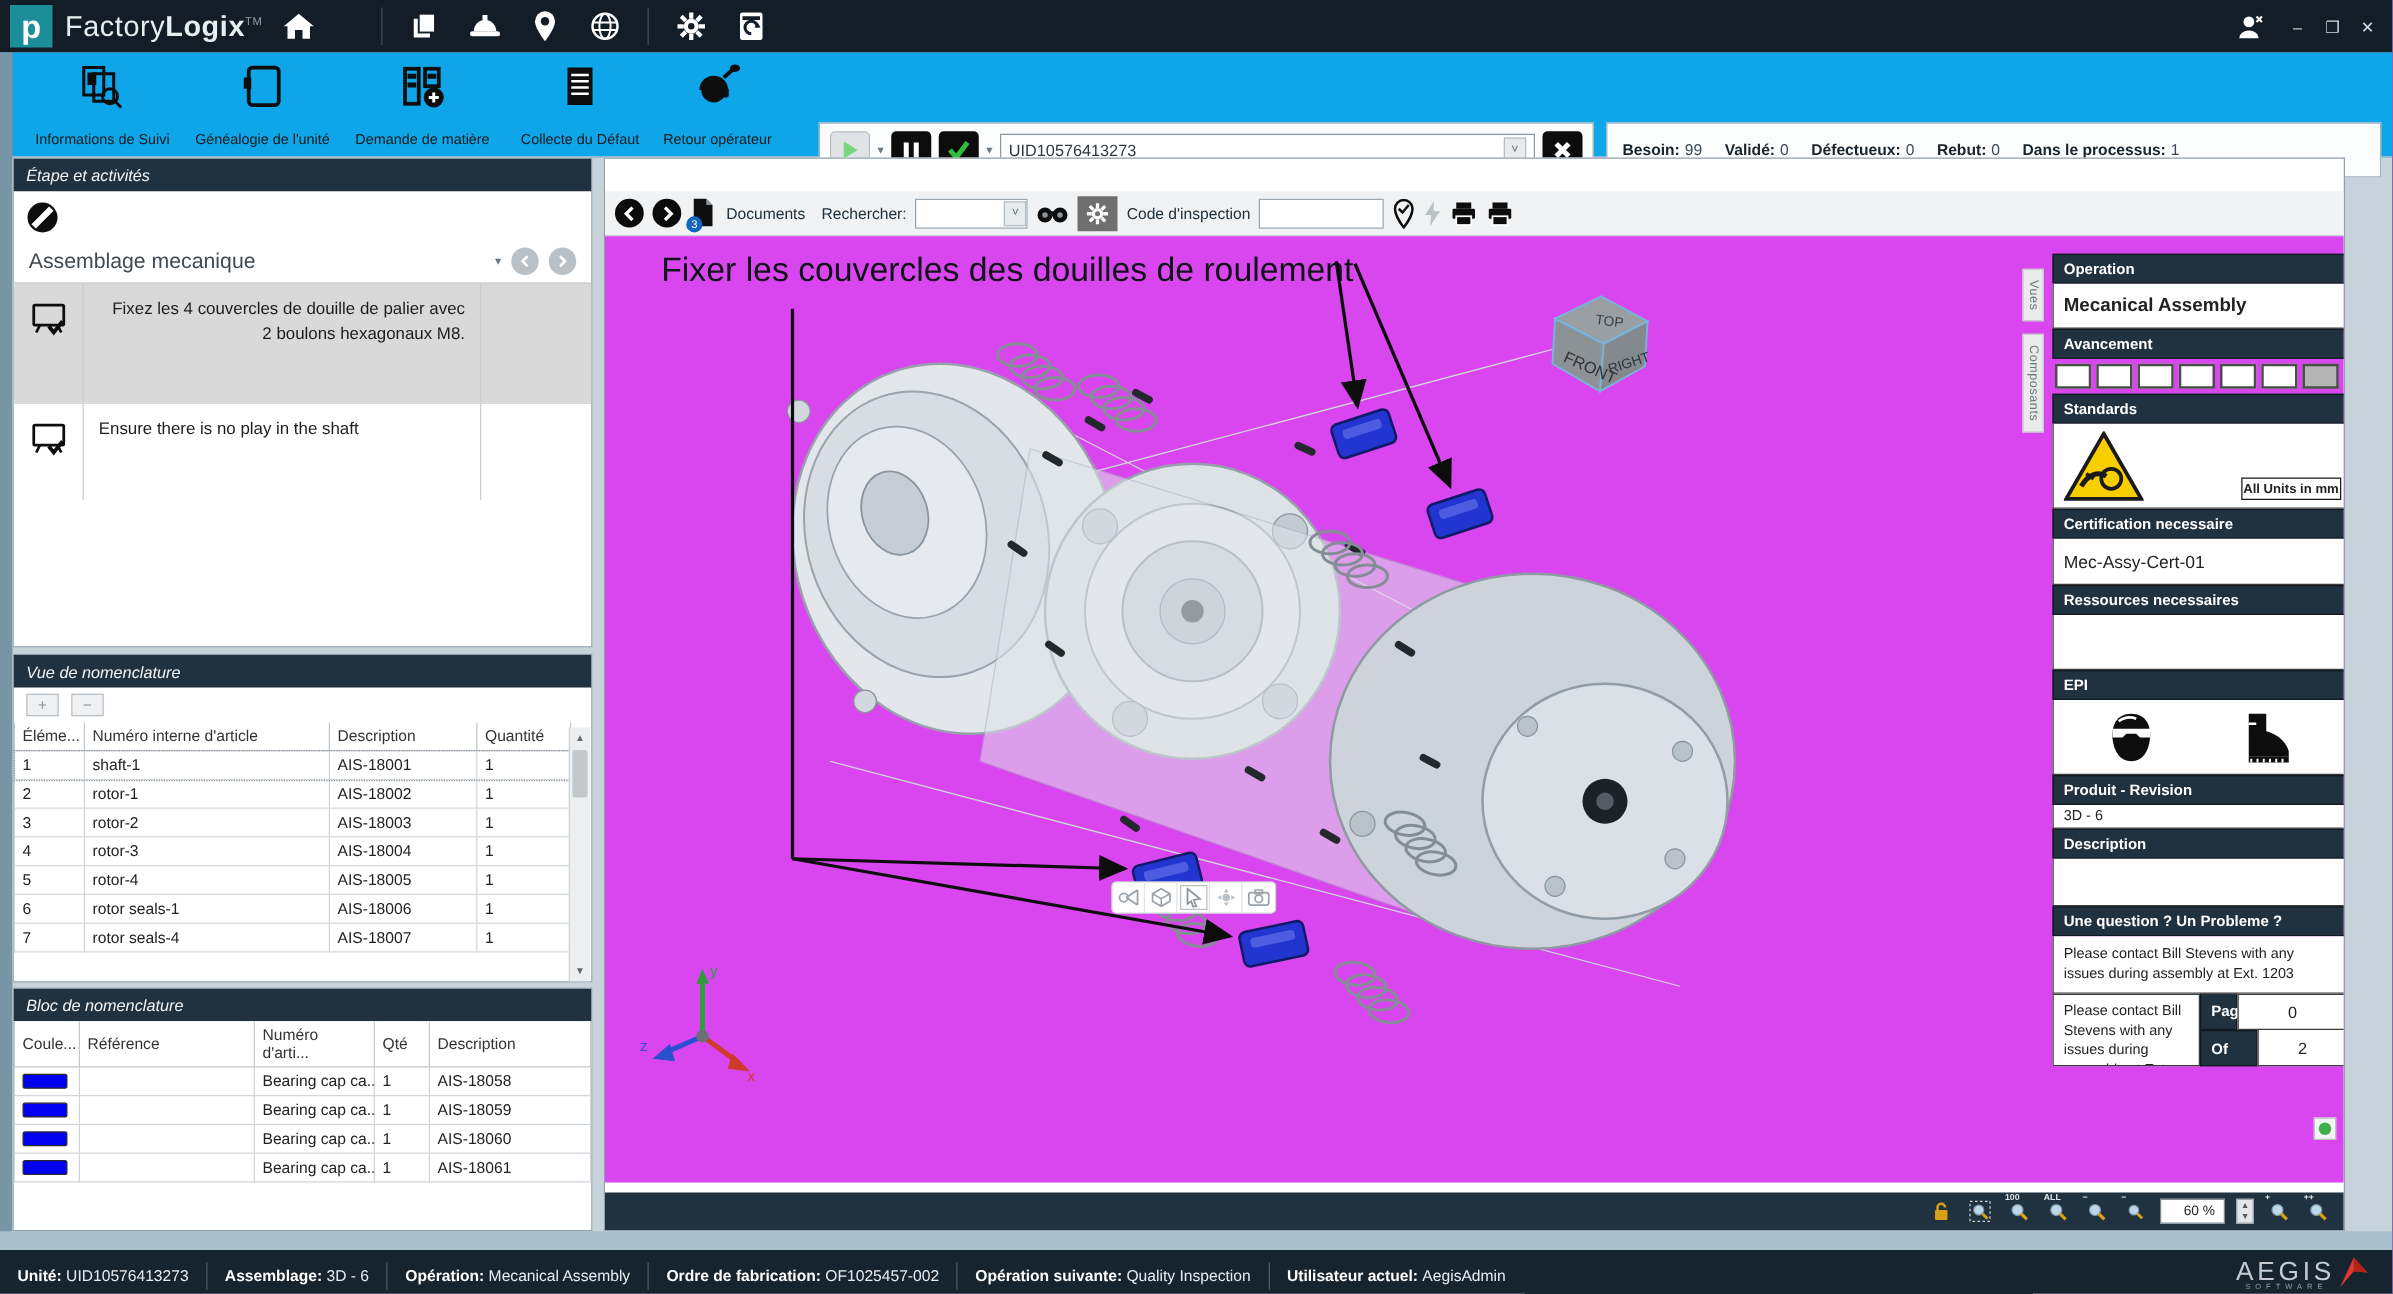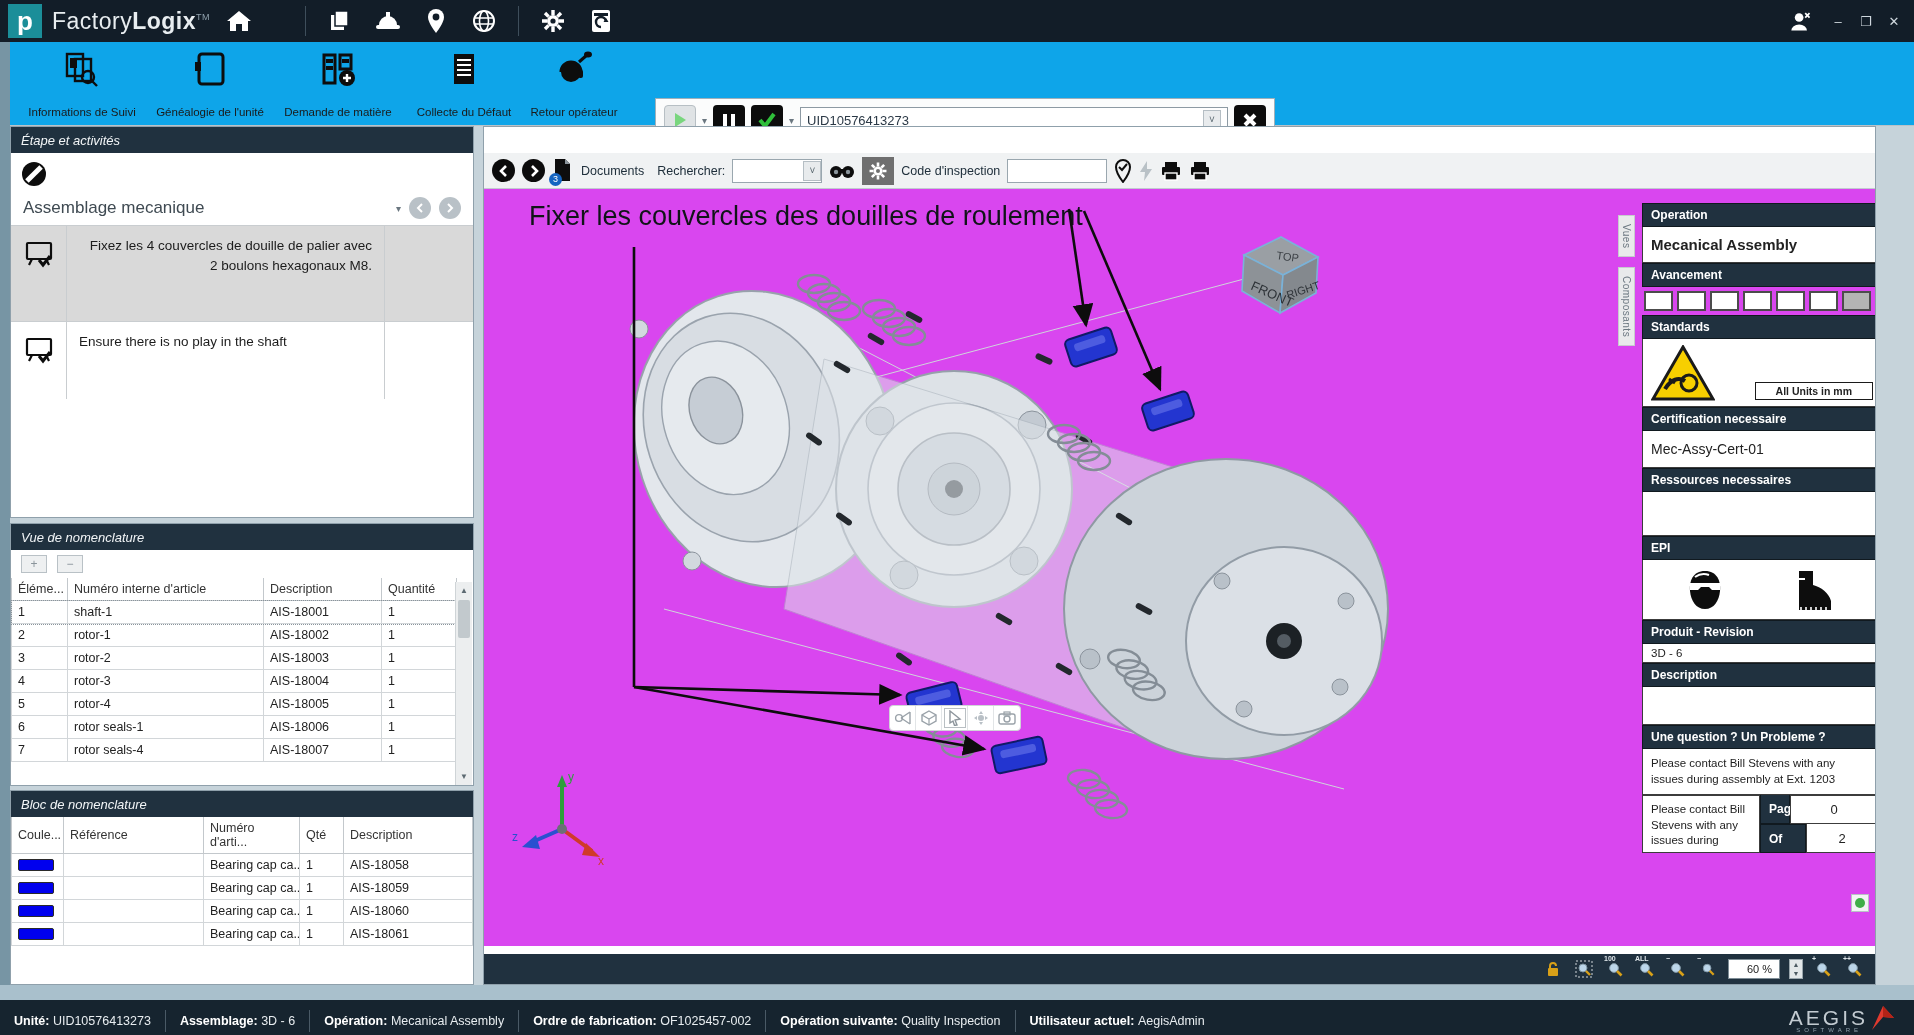--- a/index.html
+++ b/index.html
@@ -251,20 +251,27 @@
         <input value="UID10576413273" style="">
         <div class="ddbtn">˅</div>
       </div>
       <div class="sqbtn dark">
         <svg width="16" height="16" viewBox="0 0 16 16">
             <path d="M3 3 L13 13 M13 3 L3 13" stroke="#fff" stroke-width="4"></path>
           </svg>
       </div>
     </div>
 
+    <div class="statsgroup">
+        <span><b>Besoin:</b><span class="v">99</span></span>
+        <span><b>Validé:</b><span class="v">0</span></span>
+        <span><b>Défectueux:</b><span class="v">0</span></span>
+        <span><b>Rebut:</b><span class="v">0</span></span>
+        <span><b>Dans le processus:</b><span class="v">1</span></span>
+      </div>
   </div>
 
   <div class="leftstrip"></div>
 
   <div class="panel" style="left:10px; top:126px; width:464px; height:392px;">
     <div class="panel-hdr">
         <span>Étape et activités</span>
       </div>
     <div style="padding:8px 10px 0 10px;">
       <svg width="26" height="26" viewBox="0 0 26 26">
@@ -704,21 +711,21 @@
           </div>
 
         <div class="sb-hdr">Standards</div>
         <div class="sb-box" style="height:68px; position:relative;">
           <svg width="64" height="56" viewBox="0 0 64 56">
             <polygon points="32,2 62,54 2,54" fill="#f7cf00" stroke="#1a1a1a" stroke-width="3"></polygon>
             <circle cx="38" cy="38" r="8" fill="none" stroke="#1a1a1a" stroke-width="3"></circle>
             <path d="M14 44 c6-10 14-12 20-8" stroke="#1a1a1a" stroke-width="4" fill="none"></path>
             <path d="M18 34 l6 4" stroke="#1a1a1a" stroke-width="3"></path>
           </svg>
-          <span style="position:absolute; right:4px; bottom:6px; border:1px solid #1a1a1a; font-size:10.5px; font-weight:bold; padding:2px 20px; background:#fff;">All Units in mm</span>
+          <span style="position:absolute; right:4px; bottom:6px; border:1px solid #1a1a1a; font-size:10.5px; font-weight:bold; padding:2px 1px; background:#fff;">All Units in mm</span>
         </div>
 
         <div class="sb-hdr">Certification necessaire</div>
         <div class="sb-box" style="padding:10px 8px; font-size:14px;">Mec-Assy-Cert-01</div>
 
         <div class="sb-hdr">Ressources necessaires</div>
         <div class="sb-box" style="height:44px;"></div>
 
         <div class="sb-hdr">EPI</div>
         <div class="sb-box" style="height:60px; display:flex; align-items:center; justify-content:space-around;">

